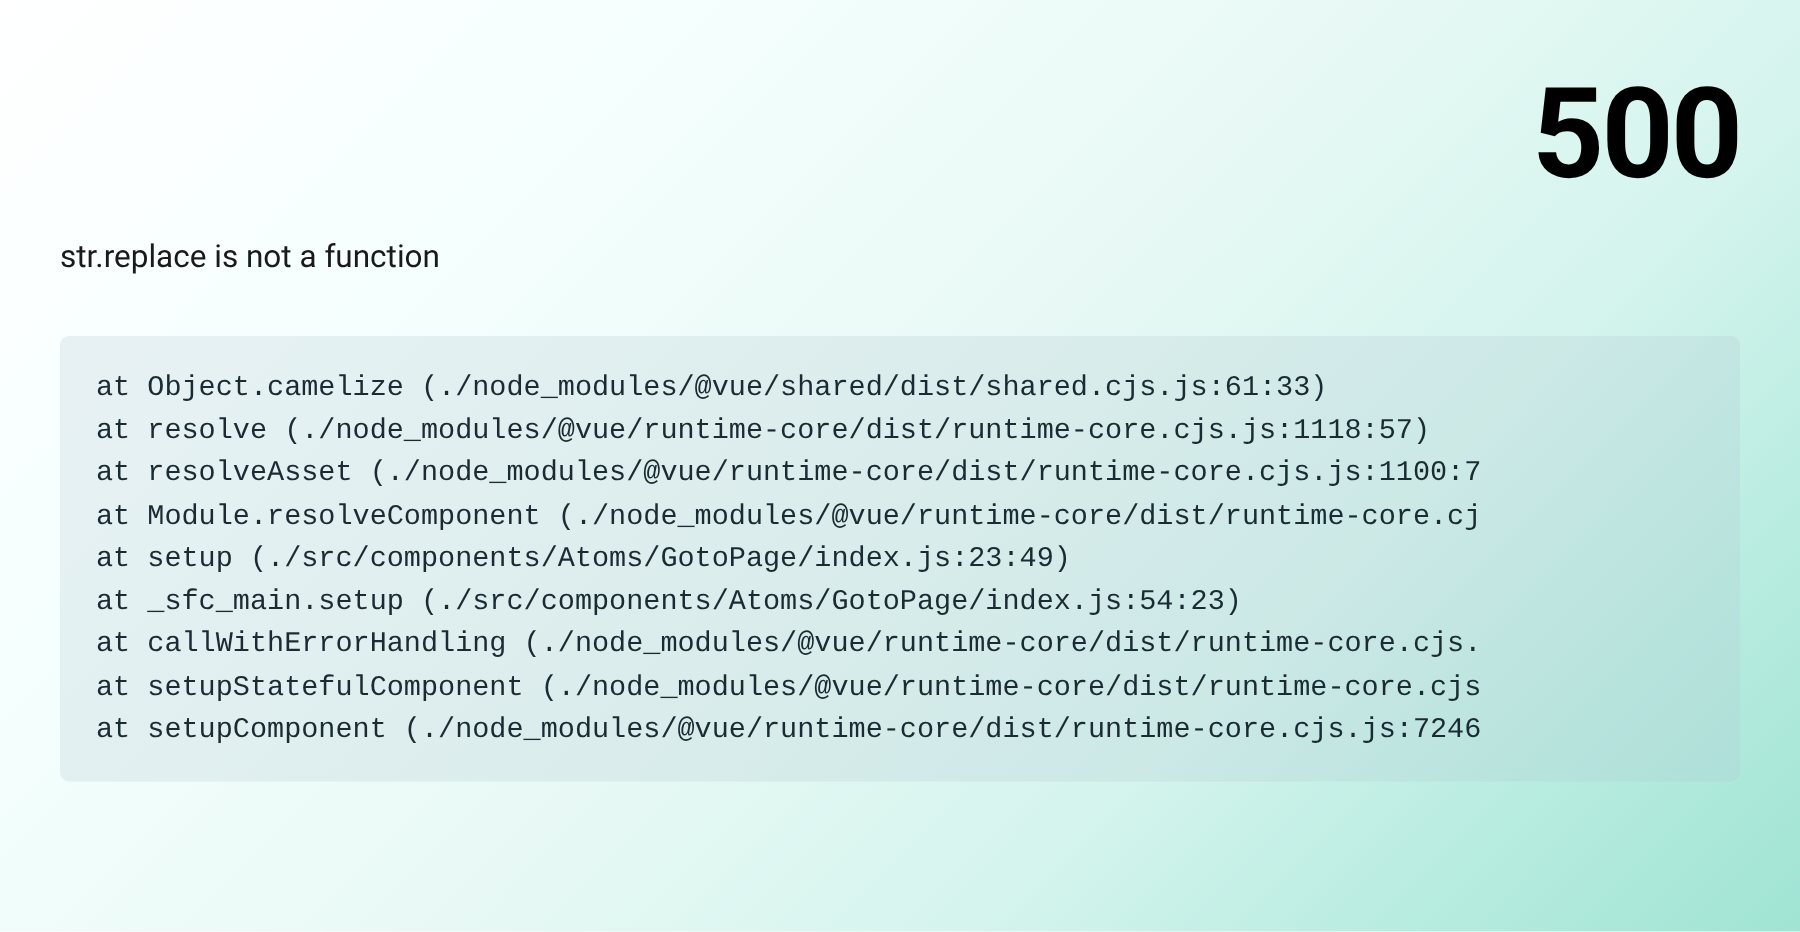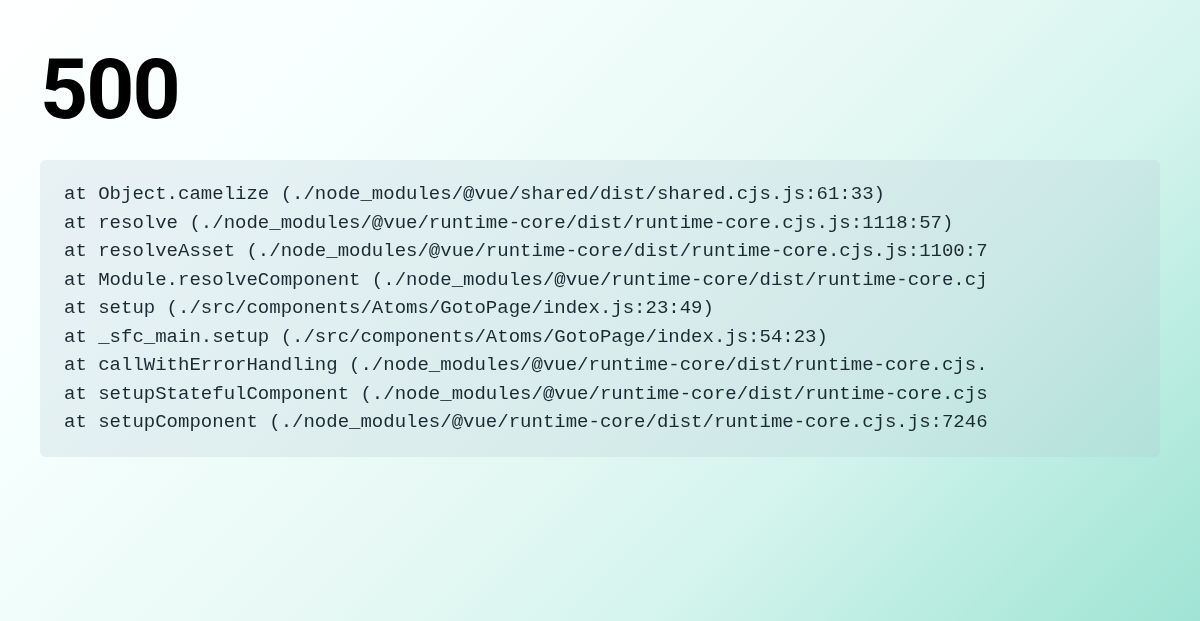--- a/index.html
+++ b/index.html
@@ -21,20 +21,21 @@
       padding: 48px 40px 0 40px;
     }
     
     .error-code {
       font-size: 84px;
       font-weight: 700;
       color: #000000;
       line-height: 1;
       letter-spacing: -2px;
       margin-bottom: 28px;
+      text-align: right;
     }
     
     .error-message {
       font-size: 21px;
       font-weight: 400;
       color: #1a1a1a;
       margin-bottom: 40px;
     }
     
     .stack-trace {
@@ -48,20 +49,21 @@
       white-space: pre;
       overflow: hidden;
       width: 100%;
     }
   </style>
 </head>
 <body>
 
 <div class="container">
   <h1 class="error-code">500</h1>
+  <p class="error-message">str.replace is not a function</p>
   <pre class="stack-trace" id="stack-trace">at Object.camelize (./node_modules/@vue/shared/dist/shared.cjs.js:61:33)
 at resolve (./node_modules/@vue/runtime-core/dist/runtime-core.cjs.js:1118:57)
 at resolveAsset (./node_modules/@vue/runtime-core/dist/runtime-core.cjs.js:1100:7
 at Module.resolveComponent (./node_modules/@vue/runtime-core/dist/runtime-core.cj
 at setup (./src/components/Atoms/GotoPage/index.js:23:49)
 at _sfc_main.setup (./src/components/Atoms/GotoPage/index.js:54:23)
 at callWithErrorHandling (./node_modules/@vue/runtime-core/dist/runtime-core.cjs.
 at setupStatefulComponent (./node_modules/@vue/runtime-core/dist/runtime-core.cjs
 at setupComponent (./node_modules/@vue/runtime-core/dist/runtime-core.cjs.js:7246</pre>
 </div>

